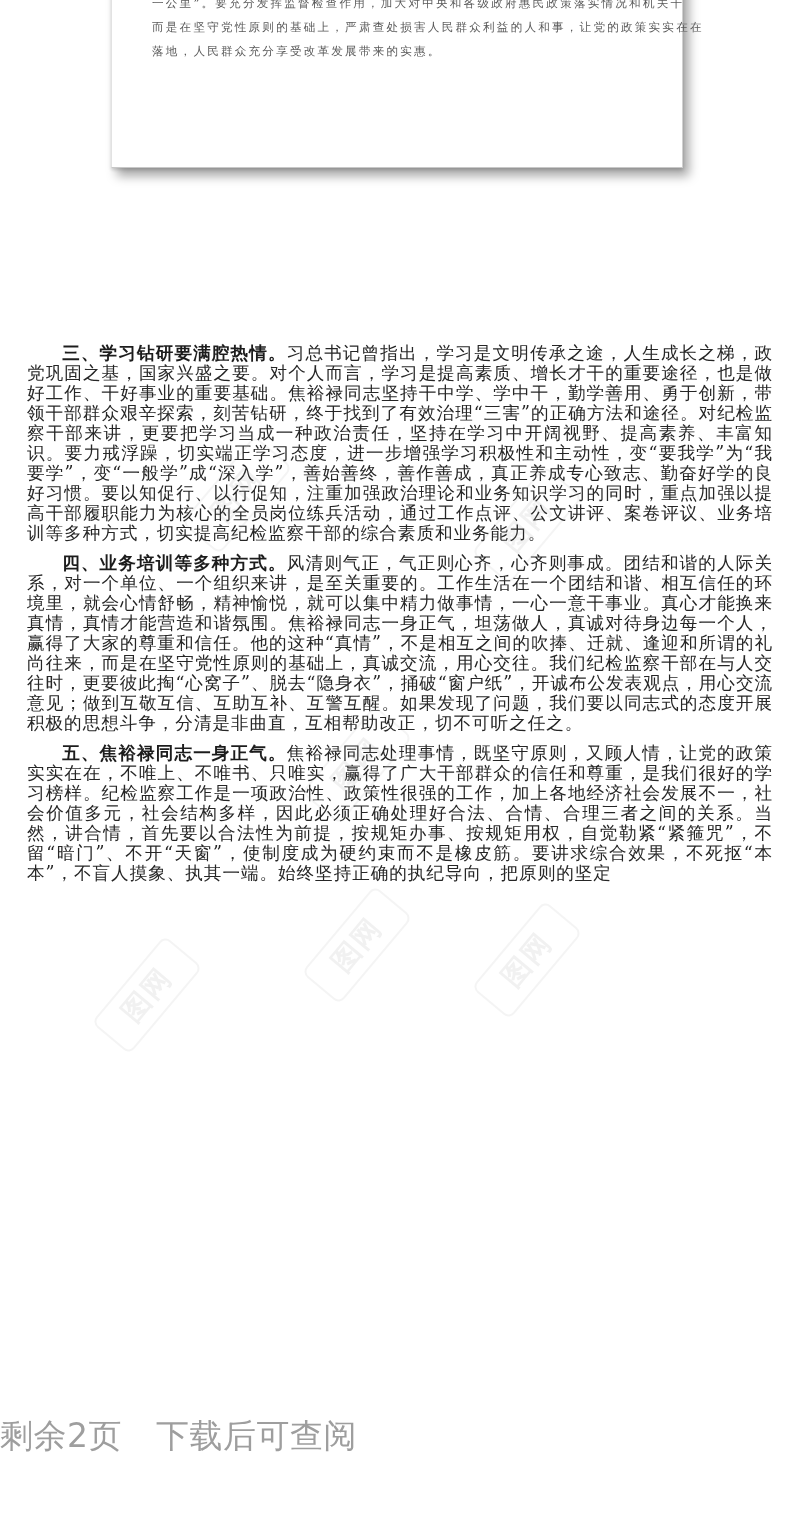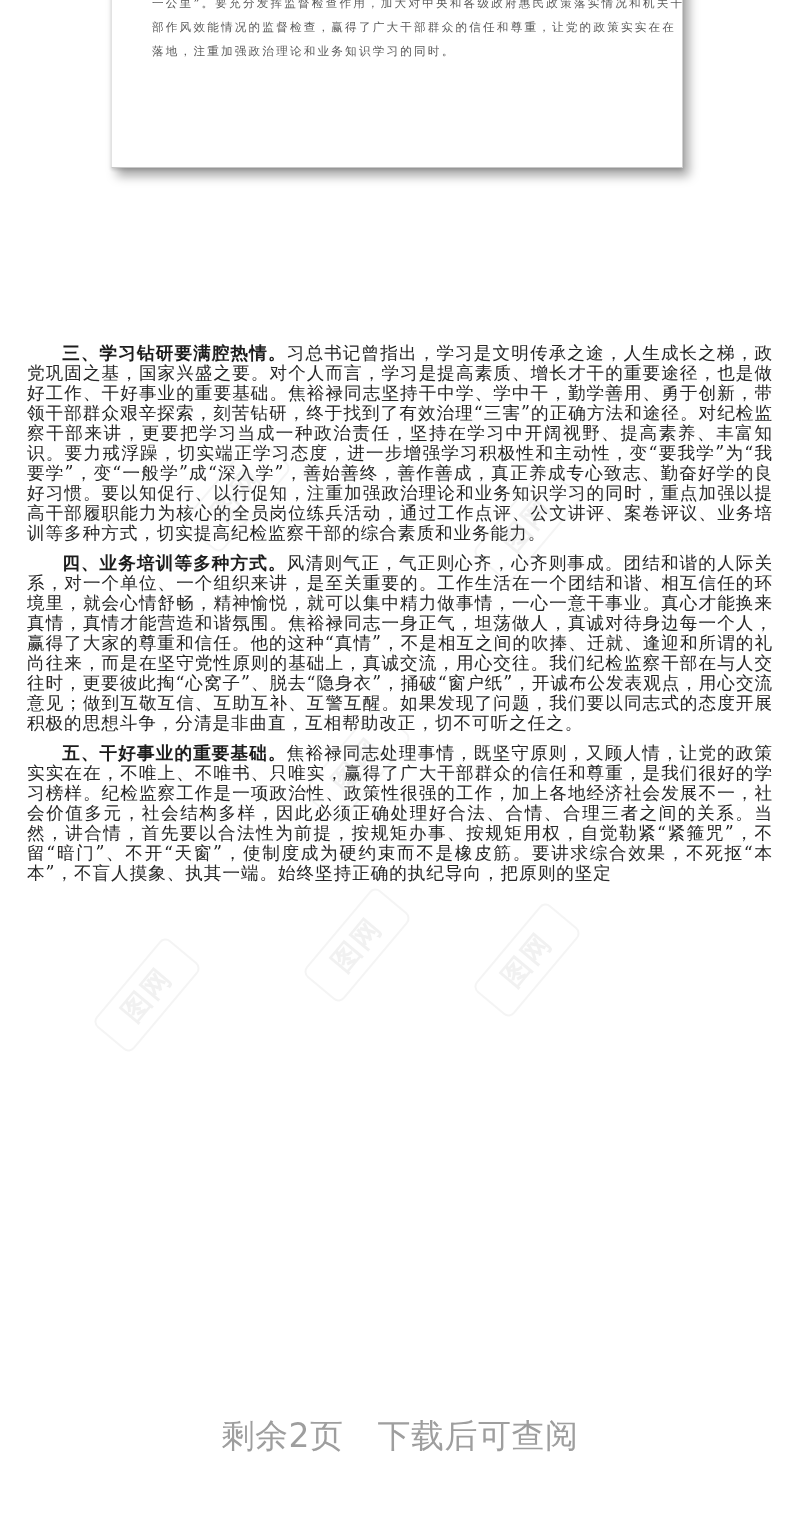--- a/index.html
+++ b/index.html
@@ -77,49 +77,49 @@
       line-height: 46px;
       pointer-events: none;
       letter-spacing: 2px;
     }
     
     .remaining-notice {
       position: absolute;
       left: 0;
       width: 800px;
       top: 1414px;
-      text-align: center;
+      text-align: left;
       font-family: "DejaVu Sans", "Liberation Sans", sans-serif;
       font-size: 33px;
       color: #9e9e9e;
       letter-spacing: 0.5px;
       cursor: pointer;
     }
     .remaining-notice .gap { display: inline-block; width: 34px; }
   </style>
 </head>
 <body>
 
 <div class="preview-card">
   <div class="line" style="top:16px;">一公里”。要充分发挥监督检查作用，加大对中央和各级政府惠民政策落实情况和机关干</div>
-  <div class="line" style="top:40px;">部作风效能情况的监督检查，赢得了广大干部群众的信任和尊重，让党的政策实实在在</div>
-  <div class="line" style="top:64px;">落地，注重加强政治理论和业务知识学习的同时。</div>
+  <div class="line" style="top:40px;">而是在坚守党性原则的基础上，严肃查处损害人民群众利益的人和事，让党的政策实实在在</div>
+  <div class="line" style="top:64px;">落地，人民群众充分享受改革发展带来的实惠。</div>
 </div>
 
 <div class="doc-body">
   <p class="para">
     <span class="heading">三、学习钻研要满腔热情。</span><span>习总书记曾指出，学习是文明传承之途，人生成长之梯，政党巩固之基，国家兴盛之要。对个人而言，学习是提高素质、增长才干的重要途径，也是做好工作、干好事业的重要基础。焦裕禄同志坚持干中学、学中干，勤学善用、勇于创新，带领干部群众艰辛探索，刻苦钻研，终于找到了有效治理“三害”的正确方法和途径。对纪检监察干部来讲，更要把学习当成一种政治责任，坚持在学习中开阔视野、提高素养、丰富知识。要力戒浮躁，切实端正学习态度，进一步增强学习积极性和主动性，变“要我学”为“我要学”，变“一般学”成“深入学”，善始善终，善作善成，真正养成专心致志、勤奋好学的良好习惯。要以知促行、以行促知，注重加强政治理论和业务知识学习的同时，重点加强以提高干部履职能力为核心的全员岗位练兵活动，通过工作点评、公文讲评、案卷评议、业务培训等多种方式，切实提高纪检监察干部的综合素质和业务能力。</span>
   </p>
   <div class="para-gap"></div>
   <p class="para">
     <span class="heading">四、业务培训等多种方式。</span><span>风清则气正，气正则心齐，心齐则事成。团结和谐的人际关系，对一个单位、一个组织来讲，是至关重要的。工作生活在一个团结和谐、相互信任的环境里，就会心情舒畅，精神愉悦，就可以集中精力做事情，一心一意干事业。真心才能换来真情，真情才能营造和谐氛围。焦裕禄同志一身正气，坦荡做人，真诚对待身边每一个人，赢得了大家的尊重和信任。他的这种“真情”，不是相互之间的吹捧、迁就、逢迎和所谓的礼尚往来，而是在坚守党性原则的基础上，真诚交流，用心交往。我们纪检监察干部在与人交往时，更要彼此掏“心窝子”、脱去“隐身衣”，捅破“窗户纸”，开诚布公发表观点，用心交流意见；做到互敬互信、互助互补、互警互醒。如果发现了问题，我们要以同志式的态度开展积极的思想斗争，分清是非曲直，互相帮助改正，切不可听之任之。</span>
   </p>
   <div class="para-gap"></div>
   <p class="para">
-    <span class="heading">五、干好事业的重要基础。</span><span>焦裕禄同志处理事情，既坚守原则，又顾人情，让党的政策实实在在，不唯上、不唯书、只唯实，赢得了广大干部群众的信任和尊重，是我们很好的学习榜样。纪检监察工作是一项政治性、政策性很强的工作，加上各地经济社会发展不一，社会价值多元，社会结构多样，因此必须正确处理好合法、合情、合理三者之间的关系。当然，讲合情，首先要以合法性为前提，按规矩办事、按规矩用权，自觉勒紧“紧箍咒”，不留“暗门”、不开“天窗”，使制度成为硬约束而不是橡皮筋。要讲求综合效果，不死抠“本本”，不盲人摸象、执其一端。始终坚持正确的执纪导向，把原则的坚定</span>
+    <span class="heading">五、焦裕禄同志一身正气。</span><span>焦裕禄同志处理事情，既坚守原则，又顾人情，让党的政策实实在在，不唯上、不唯书、只唯实，赢得了广大干部群众的信任和尊重，是我们很好的学习榜样。纪检监察工作是一项政治性、政策性很强的工作，加上各地经济社会发展不一，社会价值多元，社会结构多样，因此必须正确处理好合法、合情、合理三者之间的关系。当然，讲合情，首先要以合法性为前提，按规矩办事、按规矩用权，自觉勒紧“紧箍咒”，不留“暗门”、不开“天窗”，使制度成为硬约束而不是橡皮筋。要讲求综合效果，不死抠“本本”，不盲人摸象、执其一端。始终坚持正确的执纪导向，把原则的坚定</span>
   </p>
 </div>
 
 <div class="watermark" style="left:470px; top:500px;">图网</div>
 <div class="watermark" style="left:180px; top:470px;">图网</div>
 <div class="watermark" style="left:300px; top:740px;">图网</div>
 <div class="watermark" style="left:300px; top:920px;">图网</div>
 <div class="watermark" style="left:470px; top:935px;">图网</div>
 <div class="watermark" style="left:90px; top:970px;">图网</div>
 

